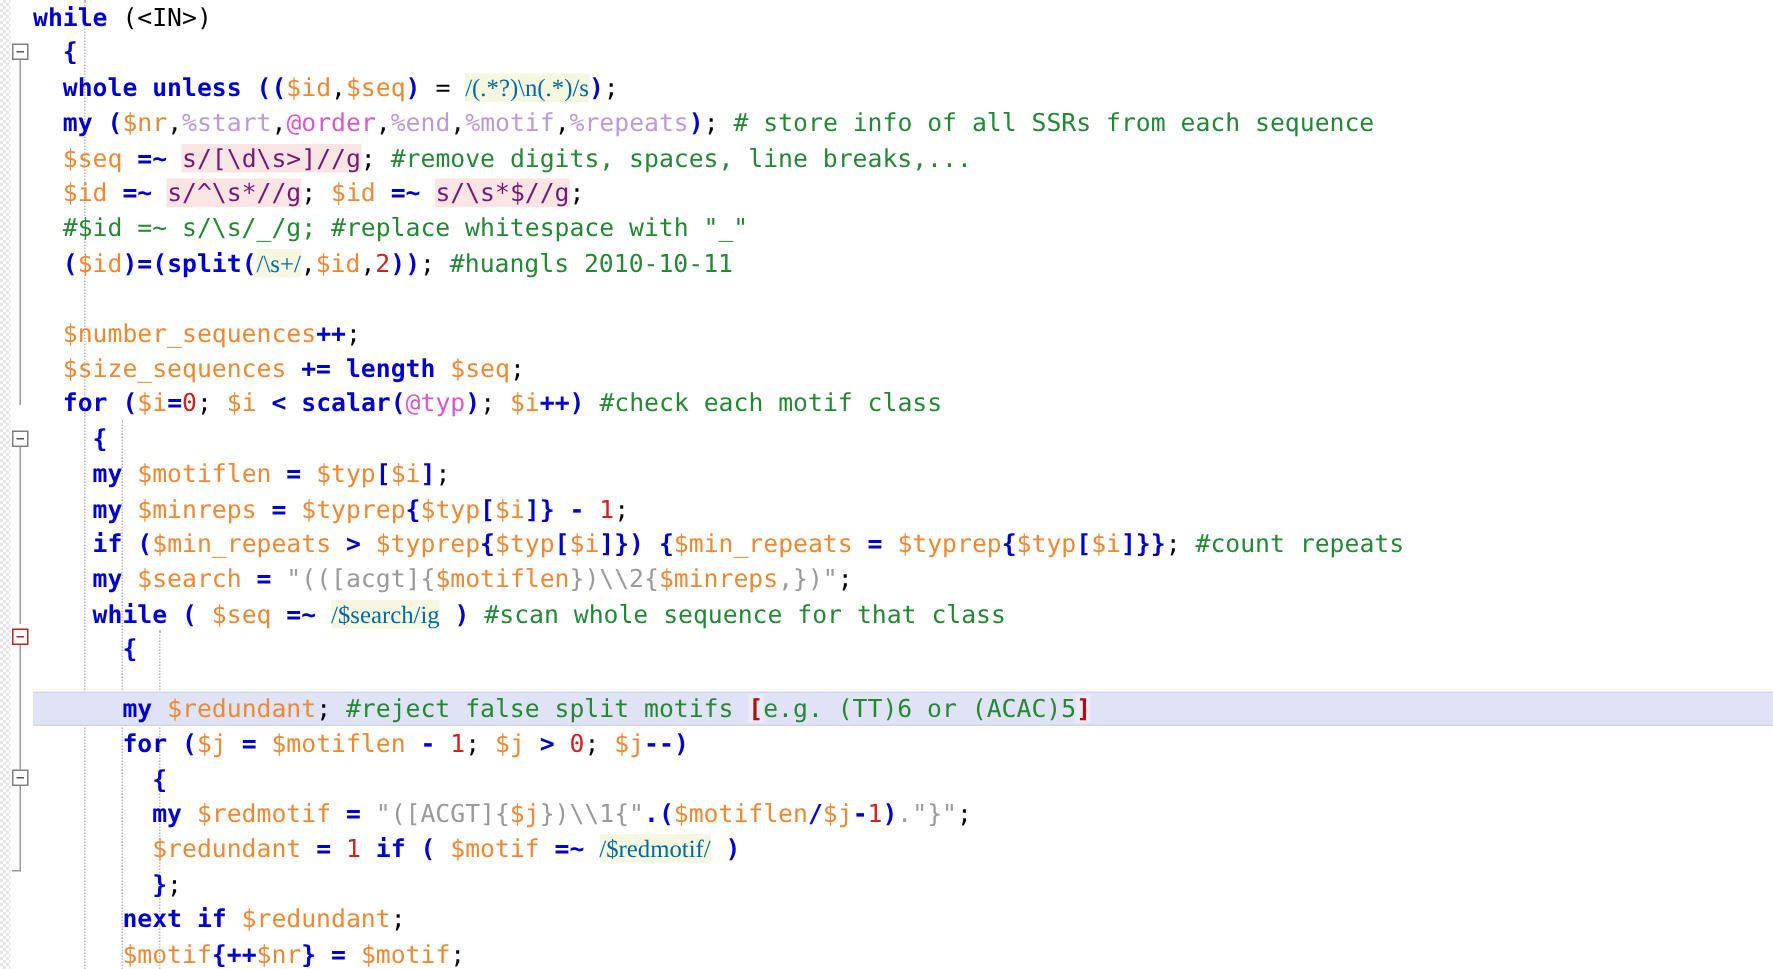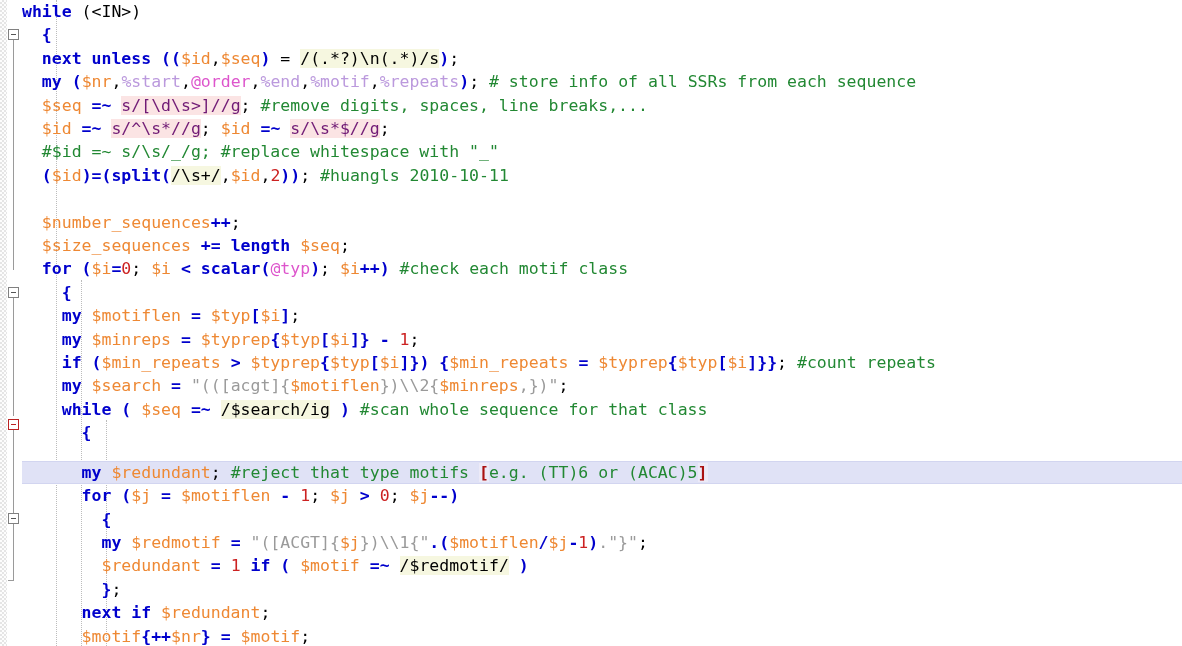--- a/index.html
+++ b/index.html
@@ -118,21 +118,21 @@
   .kw      { color: #0000cc; font-weight: bold; }
   .var     { color: #ee8833; }
   .hashvar { color: #bb99dd; }
   .arrvar  { color: #dd55cc; }
   .cmt     { color: #228833; }
   .str     { color: #9a9a9a; }
   .num     { color: #cc2222; }
   .op      { color: #0000cc; font-weight: bold; }
   .plain   { color: #000000; }
   .punct   { color: #0000cc; font-weight: bold; }
-  .rx      { color: #000000; background: #f6f7e0; }
+  .rx      { color: #0369a1; background: #f6f7e0; font-family: Liberation Serif, serif; }
   .rxs     { color: #701a75; background: #fbe4e4; }
   .brk     { color: #aa1111; font-weight: bold; background: #eceaf7; }
 </style>
 </head>
 <body>
 
 <div id="editor-root">
 
   <div class="indent-guide" style="left:56px;"></div>
   <div class="indent-guide" style="left:81px; top:280px; height:366px;"></div>
@@ -155,21 +155,21 @@
     <div class="fold-line" style="top:524px; height:56px;"></div>
     <div class="fold-tick" style="top:580px;"></div>
   </div>
 
   <div class="code-surface">
 
     <div class="line" style="top:0px;"><span class="kw">while</span><span class="plain"> (</span><span class="plain">&lt;IN&gt;</span><span class="plain">)</span></div>
 
     <div class="line" style="top:23.4px;"><span class="kw">  {</span></div>
 
-    <div class="line" style="top:46.8px;"><span class="kw">  next unless</span><span class="punct"> ((</span><span class="var">$id</span><span class="plain">,</span><span class="var">$seq</span><span class="punct">)</span><span class="plain"> = </span><span class="rx">/(.*?)\n(.*)/s</span><span class="punct">)</span><span class="plain">;</span></div>
+    <div class="line" style="top:46.8px;"><span class="kw">  whole unless</span><span class="punct"> ((</span><span class="var">$id</span><span class="plain">,</span><span class="var">$seq</span><span class="punct">)</span><span class="plain"> = </span><span class="rx">/(.*?)\n(.*)/s</span><span class="punct">)</span><span class="plain">;</span></div>
 
     <div class="line" style="top:70.2px;"><span class="kw">  my</span><span class="punct"> (</span><span class="var">$nr</span><span class="plain">,</span><span class="hashvar">%start</span><span class="plain">,</span><span class="arrvar">@order</span><span class="plain">,</span><span class="hashvar">%end</span><span class="plain">,</span><span class="hashvar">%motif</span><span class="plain">,</span><span class="hashvar">%repeats</span><span class="punct">)</span><span class="plain">; </span><span class="cmt"># store info of all SSRs from each sequence</span></div>
 
     <div class="line" style="top:93.6px;"><span class="var">  $seq </span><span class="op">=~</span><span class="plain"> </span><span class="rxs">s/[\d\s&gt;]//g</span><span class="plain">; </span><span class="cmt">#remove digits, spaces, line breaks,...</span></div>
 
     <div class="line" style="top:117px;"><span class="var">  $id </span><span class="op">=~</span><span class="plain"> </span><span class="rxs">s/^\s*//g</span><span class="plain">; </span><span class="var">$id </span><span class="op">=~</span><span class="plain"> </span><span class="rxs">s/\s*$//g</span><span class="plain">;</span></div>
 
     <div class="line" style="top:140.4px;"><span class="cmt">  #$id =~ s/\s/_/g; #replace whitespace with "_"</span></div>
 
     <div class="line" style="top:163.8px;"><span class="punct">  (</span><span class="var">$id</span><span class="punct">)=(</span><span class="kw">split</span><span class="punct">(</span><span class="rx">/\s+/</span><span class="plain">,</span><span class="var">$id</span><span class="plain">,</span><span class="num">2</span><span class="punct">))</span><span class="plain">; </span><span class="cmt">#huangls 2010-10-11</span></div>
@@ -190,21 +190,21 @@
 
     <div class="line" style="top:351px;"><span class="kw">    if</span><span class="punct"> (</span><span class="var">$min_repeats </span><span class="op">&gt;</span><span class="plain"> </span><span class="var">$typrep</span><span class="punct">{</span><span class="var">$typ</span><span class="punct">[</span><span class="var">$i</span><span class="punct">]})</span><span class="plain"> </span><span class="punct">{</span><span class="var">$min_repeats </span><span class="op">=</span><span class="plain"> </span><span class="var">$typrep</span><span class="punct">{</span><span class="var">$typ</span><span class="punct">[</span><span class="var">$i</span><span class="punct">]}}</span><span class="plain">; </span><span class="cmt">#count repeats</span></div>
 
     <div class="line" style="top:374.4px;"><span class="kw">    my</span><span class="plain"> </span><span class="var">$search</span><span class="plain"> </span><span class="op">=</span><span class="plain"> </span><span class="str">"(([acgt]{</span><span class="var">$motiflen</span><span class="str">})\\2{</span><span class="var">$minreps</span><span class="str">,})"</span><span class="plain">;</span></div>
 
     <div class="line" style="top:397.8px;"><span class="kw">    while</span><span class="punct"> (</span><span class="plain"> </span><span class="var">$seq </span><span class="op">=~</span><span class="plain"> </span><span class="rx">/$search/ig</span><span class="plain"> </span><span class="punct">)</span><span class="plain"> </span><span class="cmt">#scan whole sequence for that class</span></div>
 
     <div class="line" style="top:421.2px;"><span class="kw">      {</span></div>
 
 
-    <div class="line line-hl" style="top:460.2px; height:23.4px; top:461px;"><span class="ln-inner"><span class="kw">      my</span><span class="plain"> </span><span class="var">$redundant</span><span class="plain">; </span><span class="cmt">#reject that type motifs </span><span class="brk">[</span><span class="cmt">e.g. (TT)6 or (ACAC)5</span><span class="brk">]</span></span></div>
+    <div class="line line-hl" style="top:460.2px; height:23.4px; top:461px;"><span class="ln-inner"><span class="kw">      my</span><span class="plain"> </span><span class="var">$redundant</span><span class="plain">; </span><span class="cmt">#reject false split motifs </span><span class="brk">[</span><span class="cmt">e.g. (TT)6 or (ACAC)5</span><span class="brk">]</span></span></div>
 
     <div class="line" style="top:484.2px;"><span class="kw">      for</span><span class="punct"> (</span><span class="var">$j</span><span class="plain"> </span><span class="op">=</span><span class="plain"> </span><span class="var">$motiflen</span><span class="plain"> </span><span class="op">-</span><span class="plain"> </span><span class="num">1</span><span class="plain">; </span><span class="var">$j </span><span class="op">&gt;</span><span class="plain"> </span><span class="num">0</span><span class="plain">; </span><span class="var">$j</span><span class="op">--</span><span class="punct">)</span></div>
 
     <div class="line" style="top:507.6px;"><span class="kw">        {</span></div>
 
     <div class="line" style="top:531px;"><span class="kw">        my</span><span class="plain"> </span><span class="var">$redmotif</span><span class="plain"> </span><span class="op">=</span><span class="plain"> </span><span class="str">"([ACGT]{</span><span class="var">$j</span><span class="str">})\\1{"</span><span class="punct">.(</span><span class="var">$motiflen</span><span class="op">/</span><span class="var">$j</span><span class="op">-</span><span class="num">1</span><span class="punct">)</span><span class="str">."}"</span><span class="plain">;</span></div>
 
     <div class="line" style="top:554.4px;"><span class="var">        $redundant</span><span class="plain"> </span><span class="op">=</span><span class="plain"> </span><span class="num">1</span><span class="plain"> </span><span class="kw">if</span><span class="punct"> (</span><span class="plain"> </span><span class="var">$motif </span><span class="op">=~</span><span class="plain"> </span><span class="rx">/$redmotif/</span><span class="plain"> </span><span class="punct">)</span></div>
 
     <div class="line" style="top:577.8px;"><span class="kw">        }</span><span class="plain">;</span></div>

